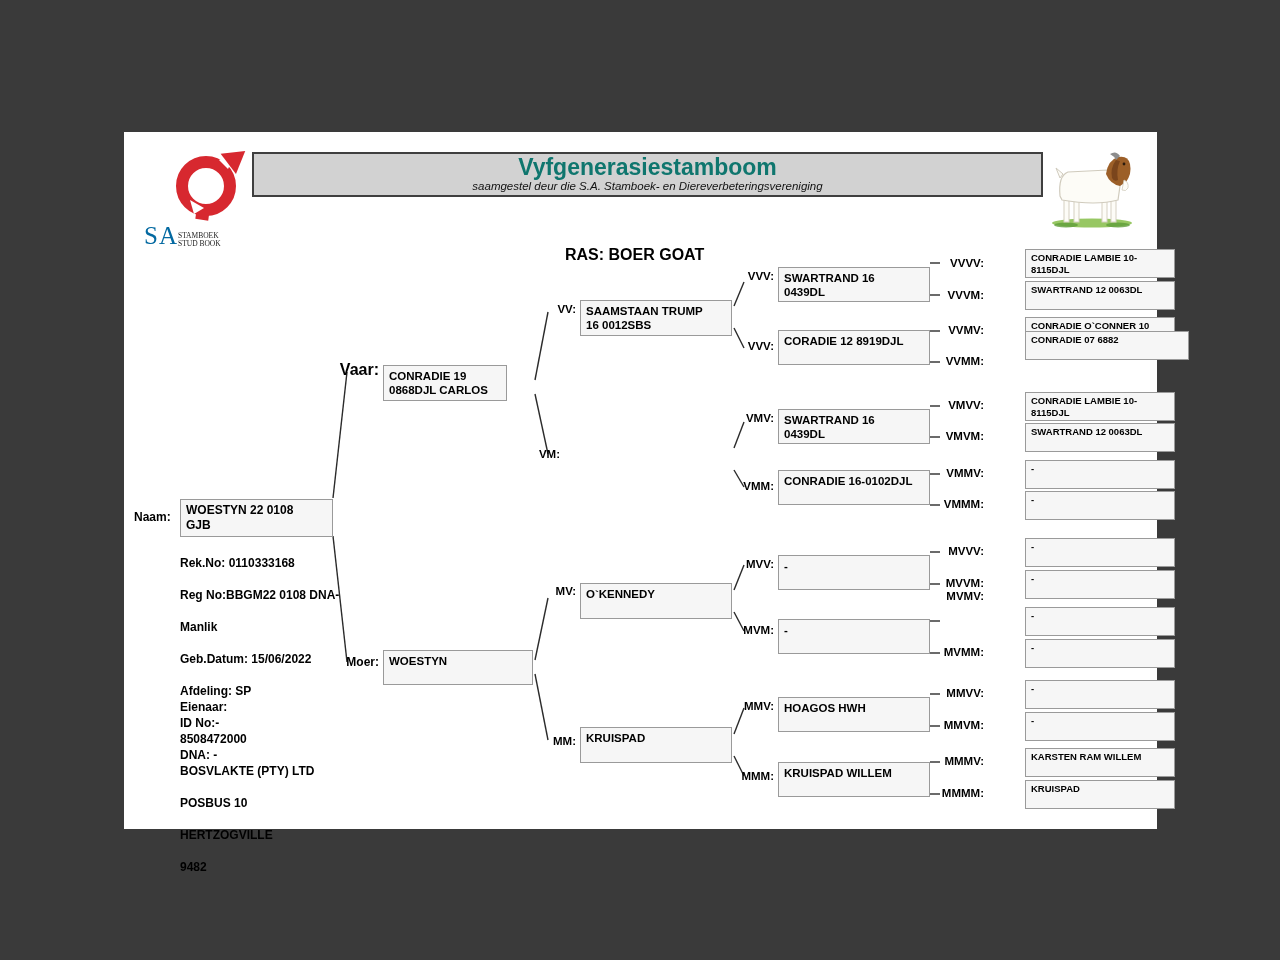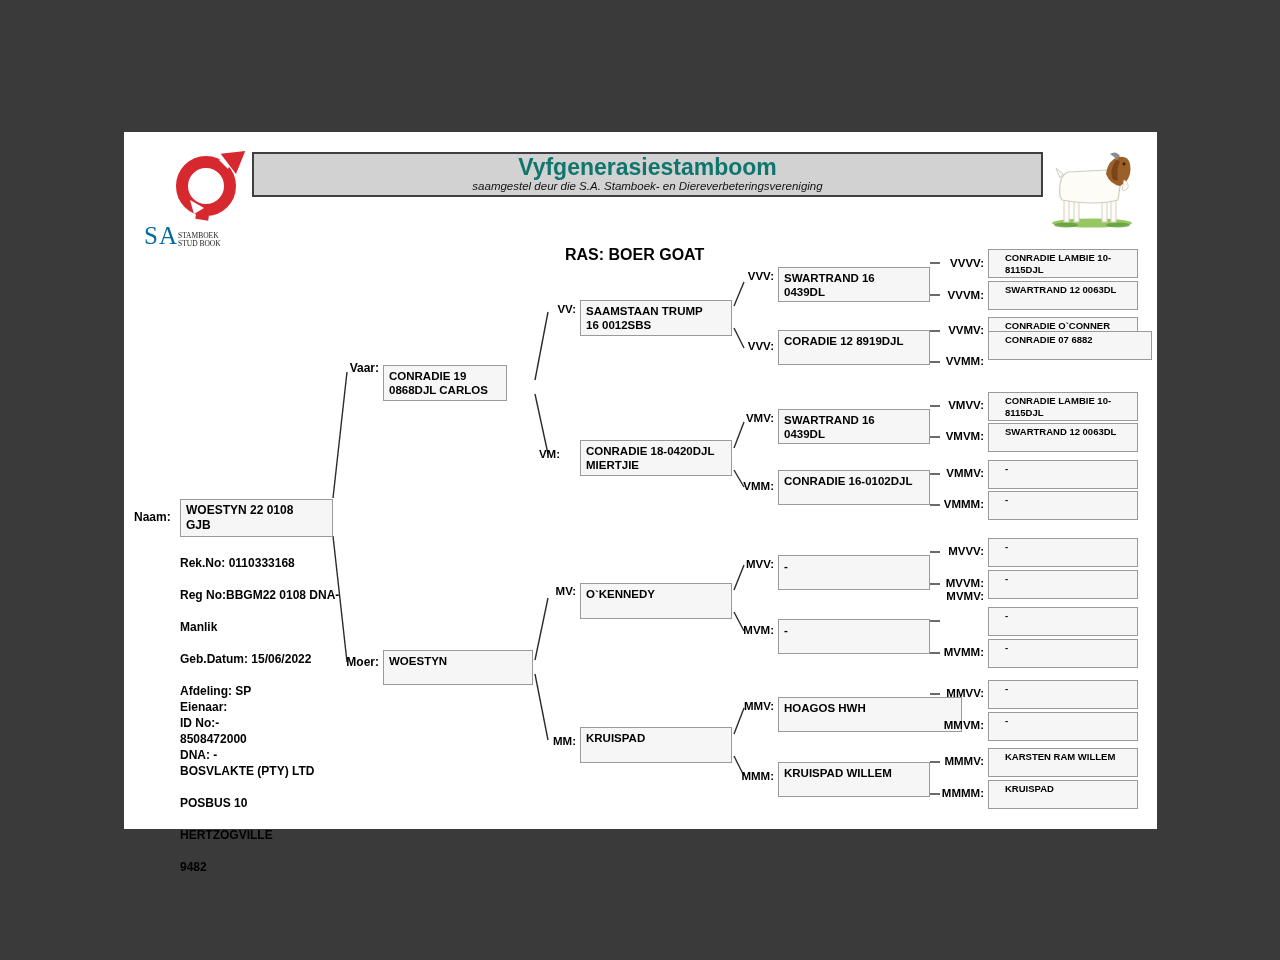--- a/index.html
+++ b/index.html
@@ -8,21 +8,21 @@
   .page{position:absolute;left:124px;top:132px;width:1033px;height:697px;background:#ffffff;}
   .abs{position:absolute;}
   .title-box{position:absolute;left:128px;top:20px;width:791px;height:45px;
              background:#d2d2d2;border:2px solid #3f3f3f;text-align:center;box-sizing:border-box;}
   .title-box h1{margin:0;font-size:23px;font-weight:bold;color:#0f766e;line-height:26px;}
   .title-box .sub{font-style:italic;font-size:11.5px;color:#111;line-height:13px;}
   .breed{position:absolute;left:441px;top:114px;font-size:16px;font-weight:bold;color:#000;}
   .pbox{position:absolute;background:#f6f6f6;border:1px solid #9a9a9a;box-sizing:border-box;
         font-size:11.5px;font-weight:bold;color:#000;padding:3px 5px;line-height:1.22;
         white-space:pre-line;overflow:hidden;}
-  .pbox.small{font-size:9.5px;padding:2px 16px;line-height:1.25;}
+  .pbox.small{font-size:9.5px;padding:2px 5px;line-height:1.25;margin-left:37px;}
   .plabel{position:absolute;font-size:11.5px;font-weight:bold;color:#000;text-align:right;}
   .naam-label{position:absolute;left:10px;top:378px;width:42px;font-size:12px;font-weight:bold;}
   .infoblock{position:absolute;left:56px;font-size:12px;font-weight:bold;color:#000;line-height:16px;white-space:pre-line;}
   .logo{position:absolute;left:20px;top:14px;width:110px;height:100px;}
   .logo-text{position:absolute;left:0px;top:76px;width:110px;}
   .logo-sa{font-family:"Liberation Serif",serif;font-size:25px;color:#0369a1;letter-spacing:1px;}
   .logo-sm{font-family:"Liberation Serif",serif;font-size:7.5px;color:#222;line-height:8.5px;
            display:inline-block;vertical-align:-2px;}
   svg.lines{position:absolute;left:0;top:0;width:1033px;height:697px;pointer-events:none;}
 </style>
@@ -122,53 +122,51 @@
 
   <div class="infoblock" style="top:551px;width:220px">
     <div>Eienaar:</div>
     <div>8508472000</div>
     <div>BOSVLAKTE (PTY) LTD</div>
     <div>POSBUS 10</div>
     <div>HERTZOGVILLE</div>
     <div>9482</div>
   </div>
 
-  <div class="plabel" style="left:180px;top:229px;width:75px;font-size:12px">Vaar:</div>
+  <div class="plabel" style="left:180px;top:229px;width:75px;font-size:16px">Vaar:</div>
   <div class="pbox" style="left:259px;top:233px;width:124px;height:36px">CONRADIE 19
 0868DJL CARLOS</div>
   <div class="plabel" style="left:180px;top:523px;width:75px;font-size:12px">Moer:</div>
   <div class="pbox" style="left:259px;top:518px;width:150px;height:35px">WOESTYN</div>
 
   <div class="plabel" style="left:392px;top:171px;width:60px">VV:</div>
   <div class="pbox" style="left:456px;top:168px;width:152px;height:36px">SAAMSTAAN TRUMP
 16 0012SBS</div>
   <div class="plabel" style="left:376px;top:316px;width:60px">VM:</div>
-  <div class="pbox" style="left:456px;top:308px;width:152px;height:36px">CONRADIE 18-0420DJL
-MIERTJIE</div>
   <div class="plabel" style="left:392px;top:453px;width:60px">MV:</div>
   <div class="pbox" style="left:456px;top:451px;width:152px;height:36px">O`KENNEDY</div>
   <div class="plabel" style="left:392px;top:603px;width:60px">MM:</div>
   <div class="pbox" style="left:456px;top:595px;width:152px;height:36px">KRUISPAD</div>
 
   <div class="plabel" style="left:584px;top:138px;width:66px">VVV:</div>
   <div class="pbox" style="left:654px;top:135px;width:152px;height:35px">SWARTRAND 16
 0439DL</div>
   <div class="plabel" style="left:584px;top:208px;width:66px">VVV:</div>
   <div class="pbox" style="left:654px;top:198px;width:152px;height:35px">CORADIE 12 8919DJL</div>
   <div class="plabel" style="left:584px;top:280px;width:66px">VMV:</div>
   <div class="pbox" style="left:654px;top:277px;width:152px;height:35px">SWARTRAND 16
 0439DL</div>
   <div class="plabel" style="left:584px;top:348px;width:66px">VMM:</div>
   <div class="pbox" style="left:654px;top:338px;width:152px;height:35px">CONRADIE 16-0102DJL</div>
   <div class="plabel" style="left:584px;top:426px;width:66px">MVV:</div>
   <div class="pbox" style="left:654px;top:423px;width:152px;height:35px">-</div>
   <div class="plabel" style="left:584px;top:492px;width:66px">MVM:</div>
   <div class="pbox" style="left:654px;top:487px;width:152px;height:35px">-</div>
   <div class="plabel" style="left:584px;top:568px;width:66px">MMV:</div>
-  <div class="pbox" style="left:654px;top:565px;width:184px;height:35px">HOAGOS HWH</div>
+  <div class="pbox" style="left:654px;top:565px;width:152px;height:35px">HOAGOS HWH</div>
   <div class="plabel" style="left:584px;top:638px;width:66px">MMM:</div>
   <div class="pbox" style="left:654px;top:630px;width:152px;height:35px">KRUISPAD WILLEM</div>
 
   <div class="plabel" style="left:790px;top:125px;width:70px">VVVV:</div>
   <div class="pbox small" style="left:864px;top:117px;width:150px;height:29px">CONRADIE LAMBIE 10-
 8115DJL</div>
   <div class="plabel" style="left:790px;top:157px;width:70px">VVVM:</div>
   <div class="pbox small" style="left:864px;top:149px;width:150px;height:29px">SWARTRAND 12 0063DL</div>
   <div class="plabel" style="left:790px;top:192px;width:70px">VVMV:</div>
   <div class="pbox small" style="left:864px;top:185px;width:150px;height:29px">CONRADIE O`CONNER 10

